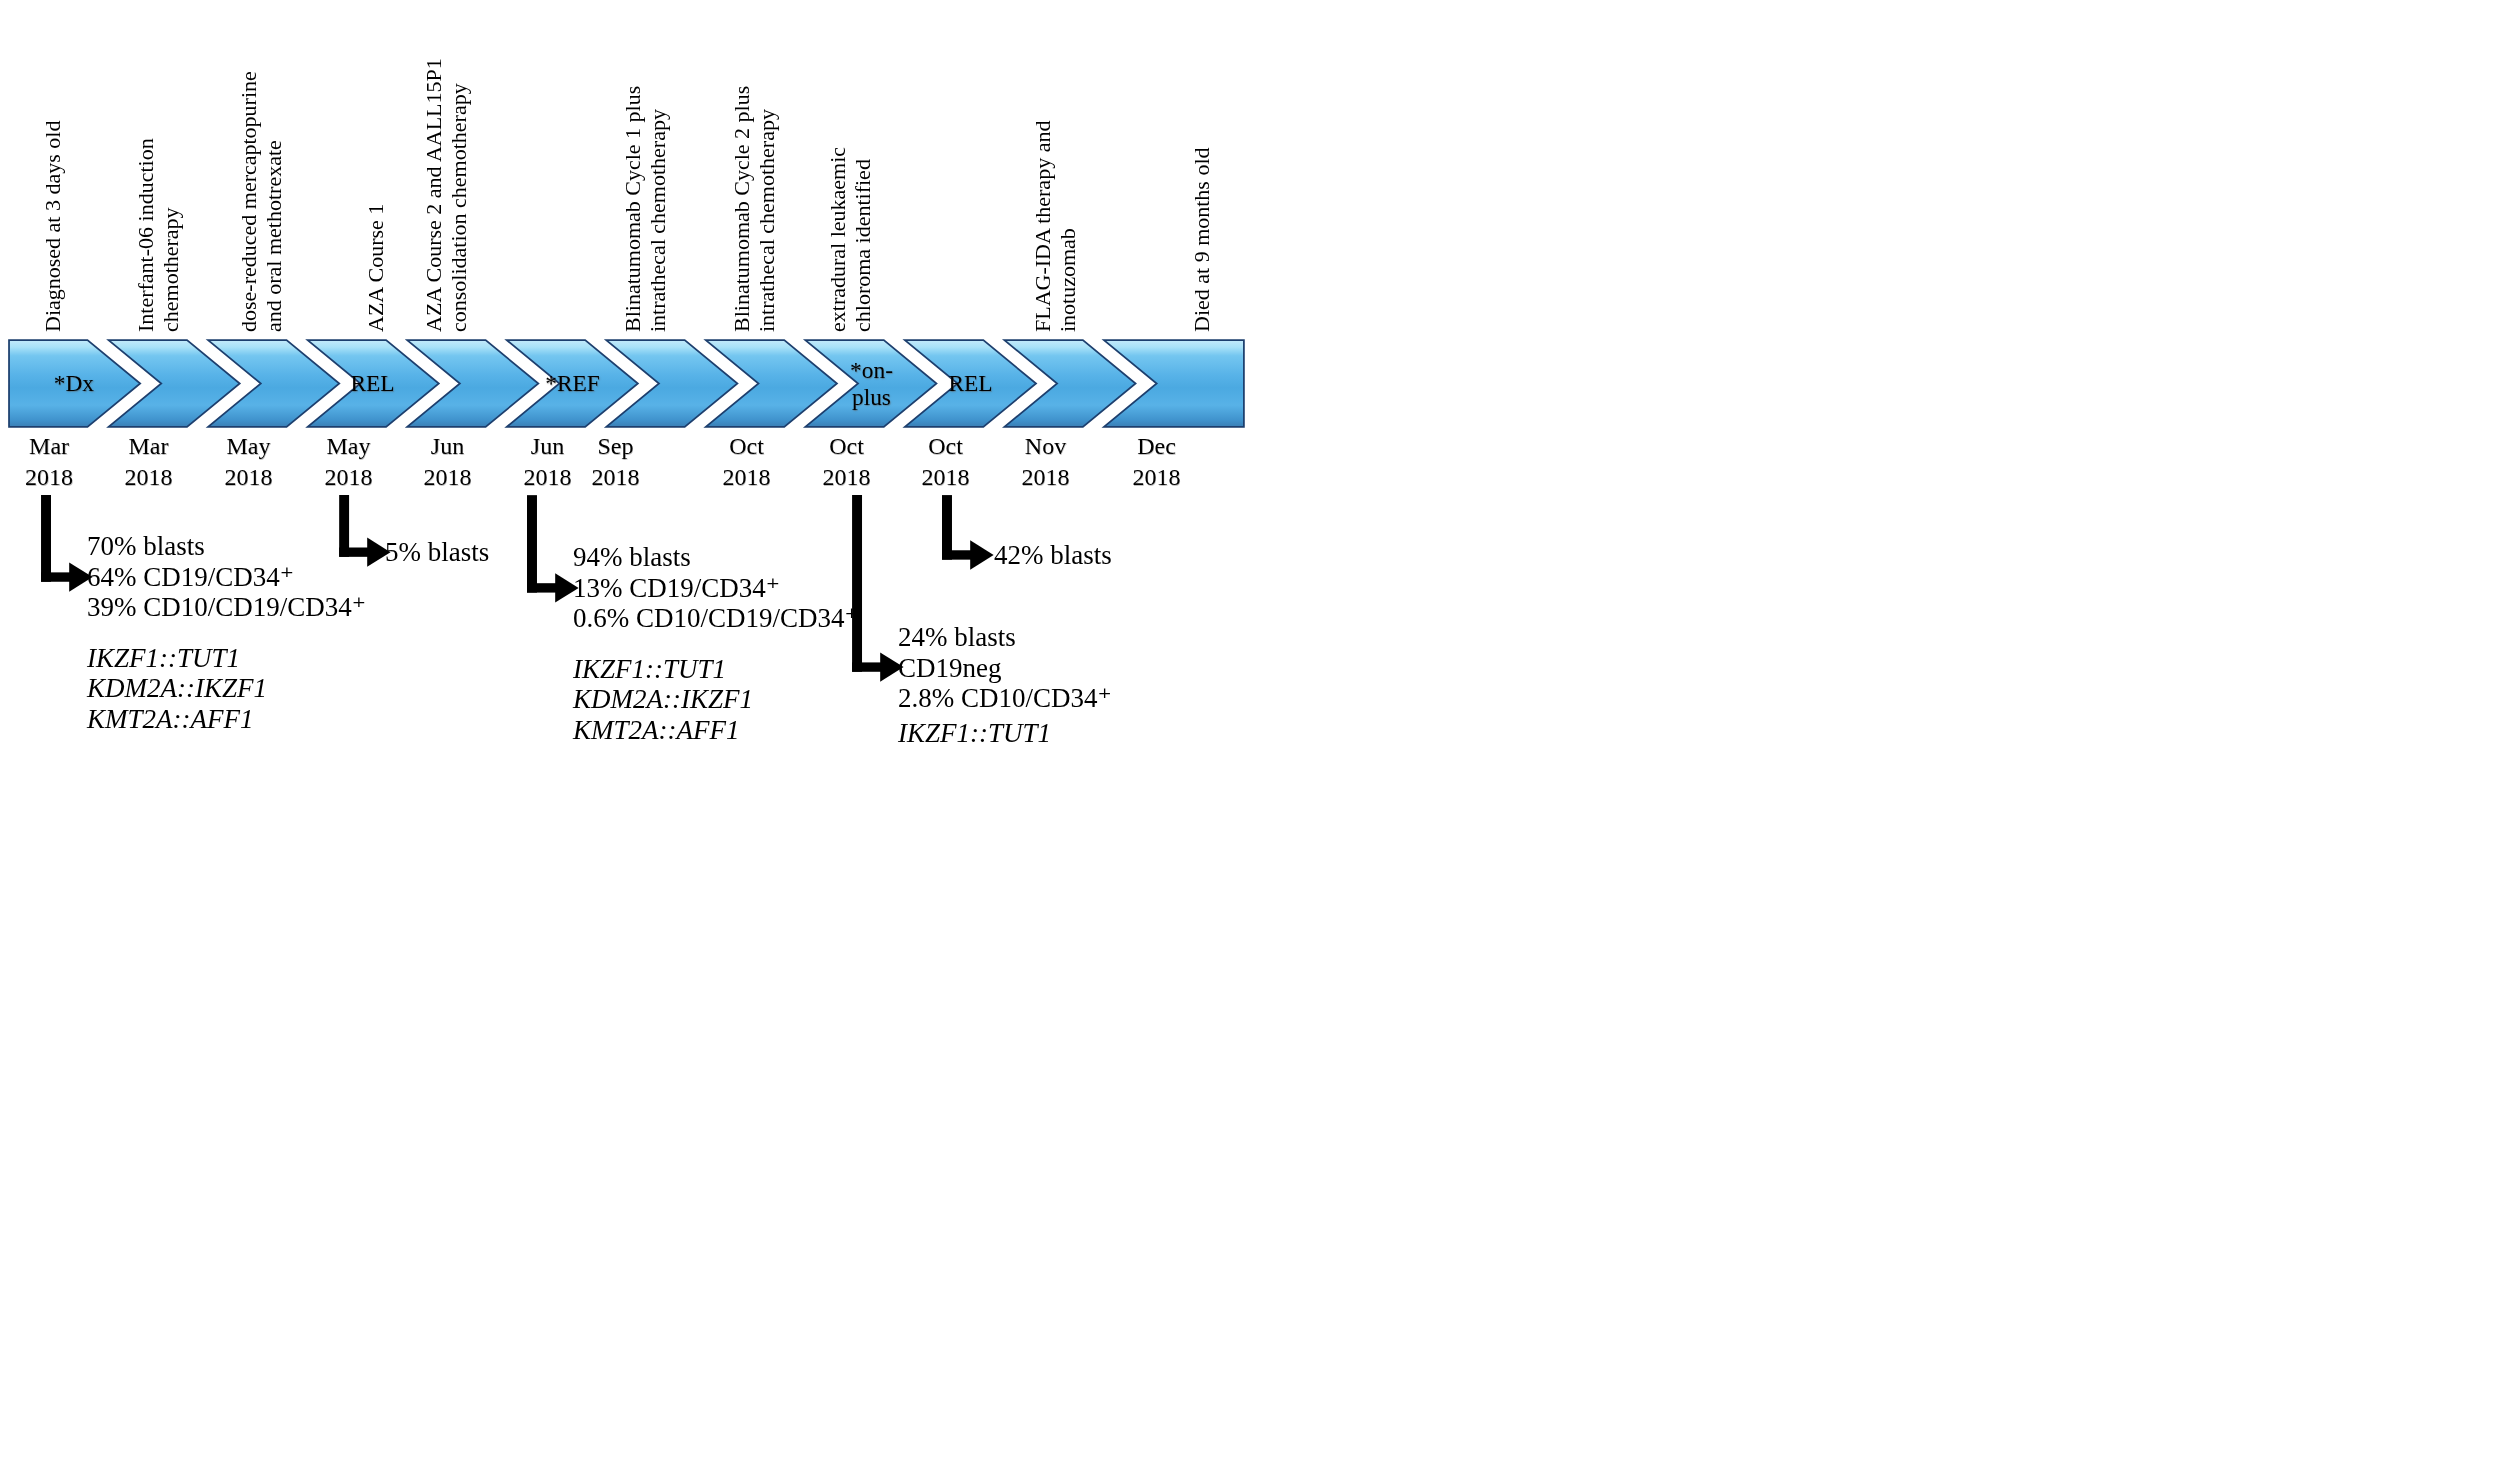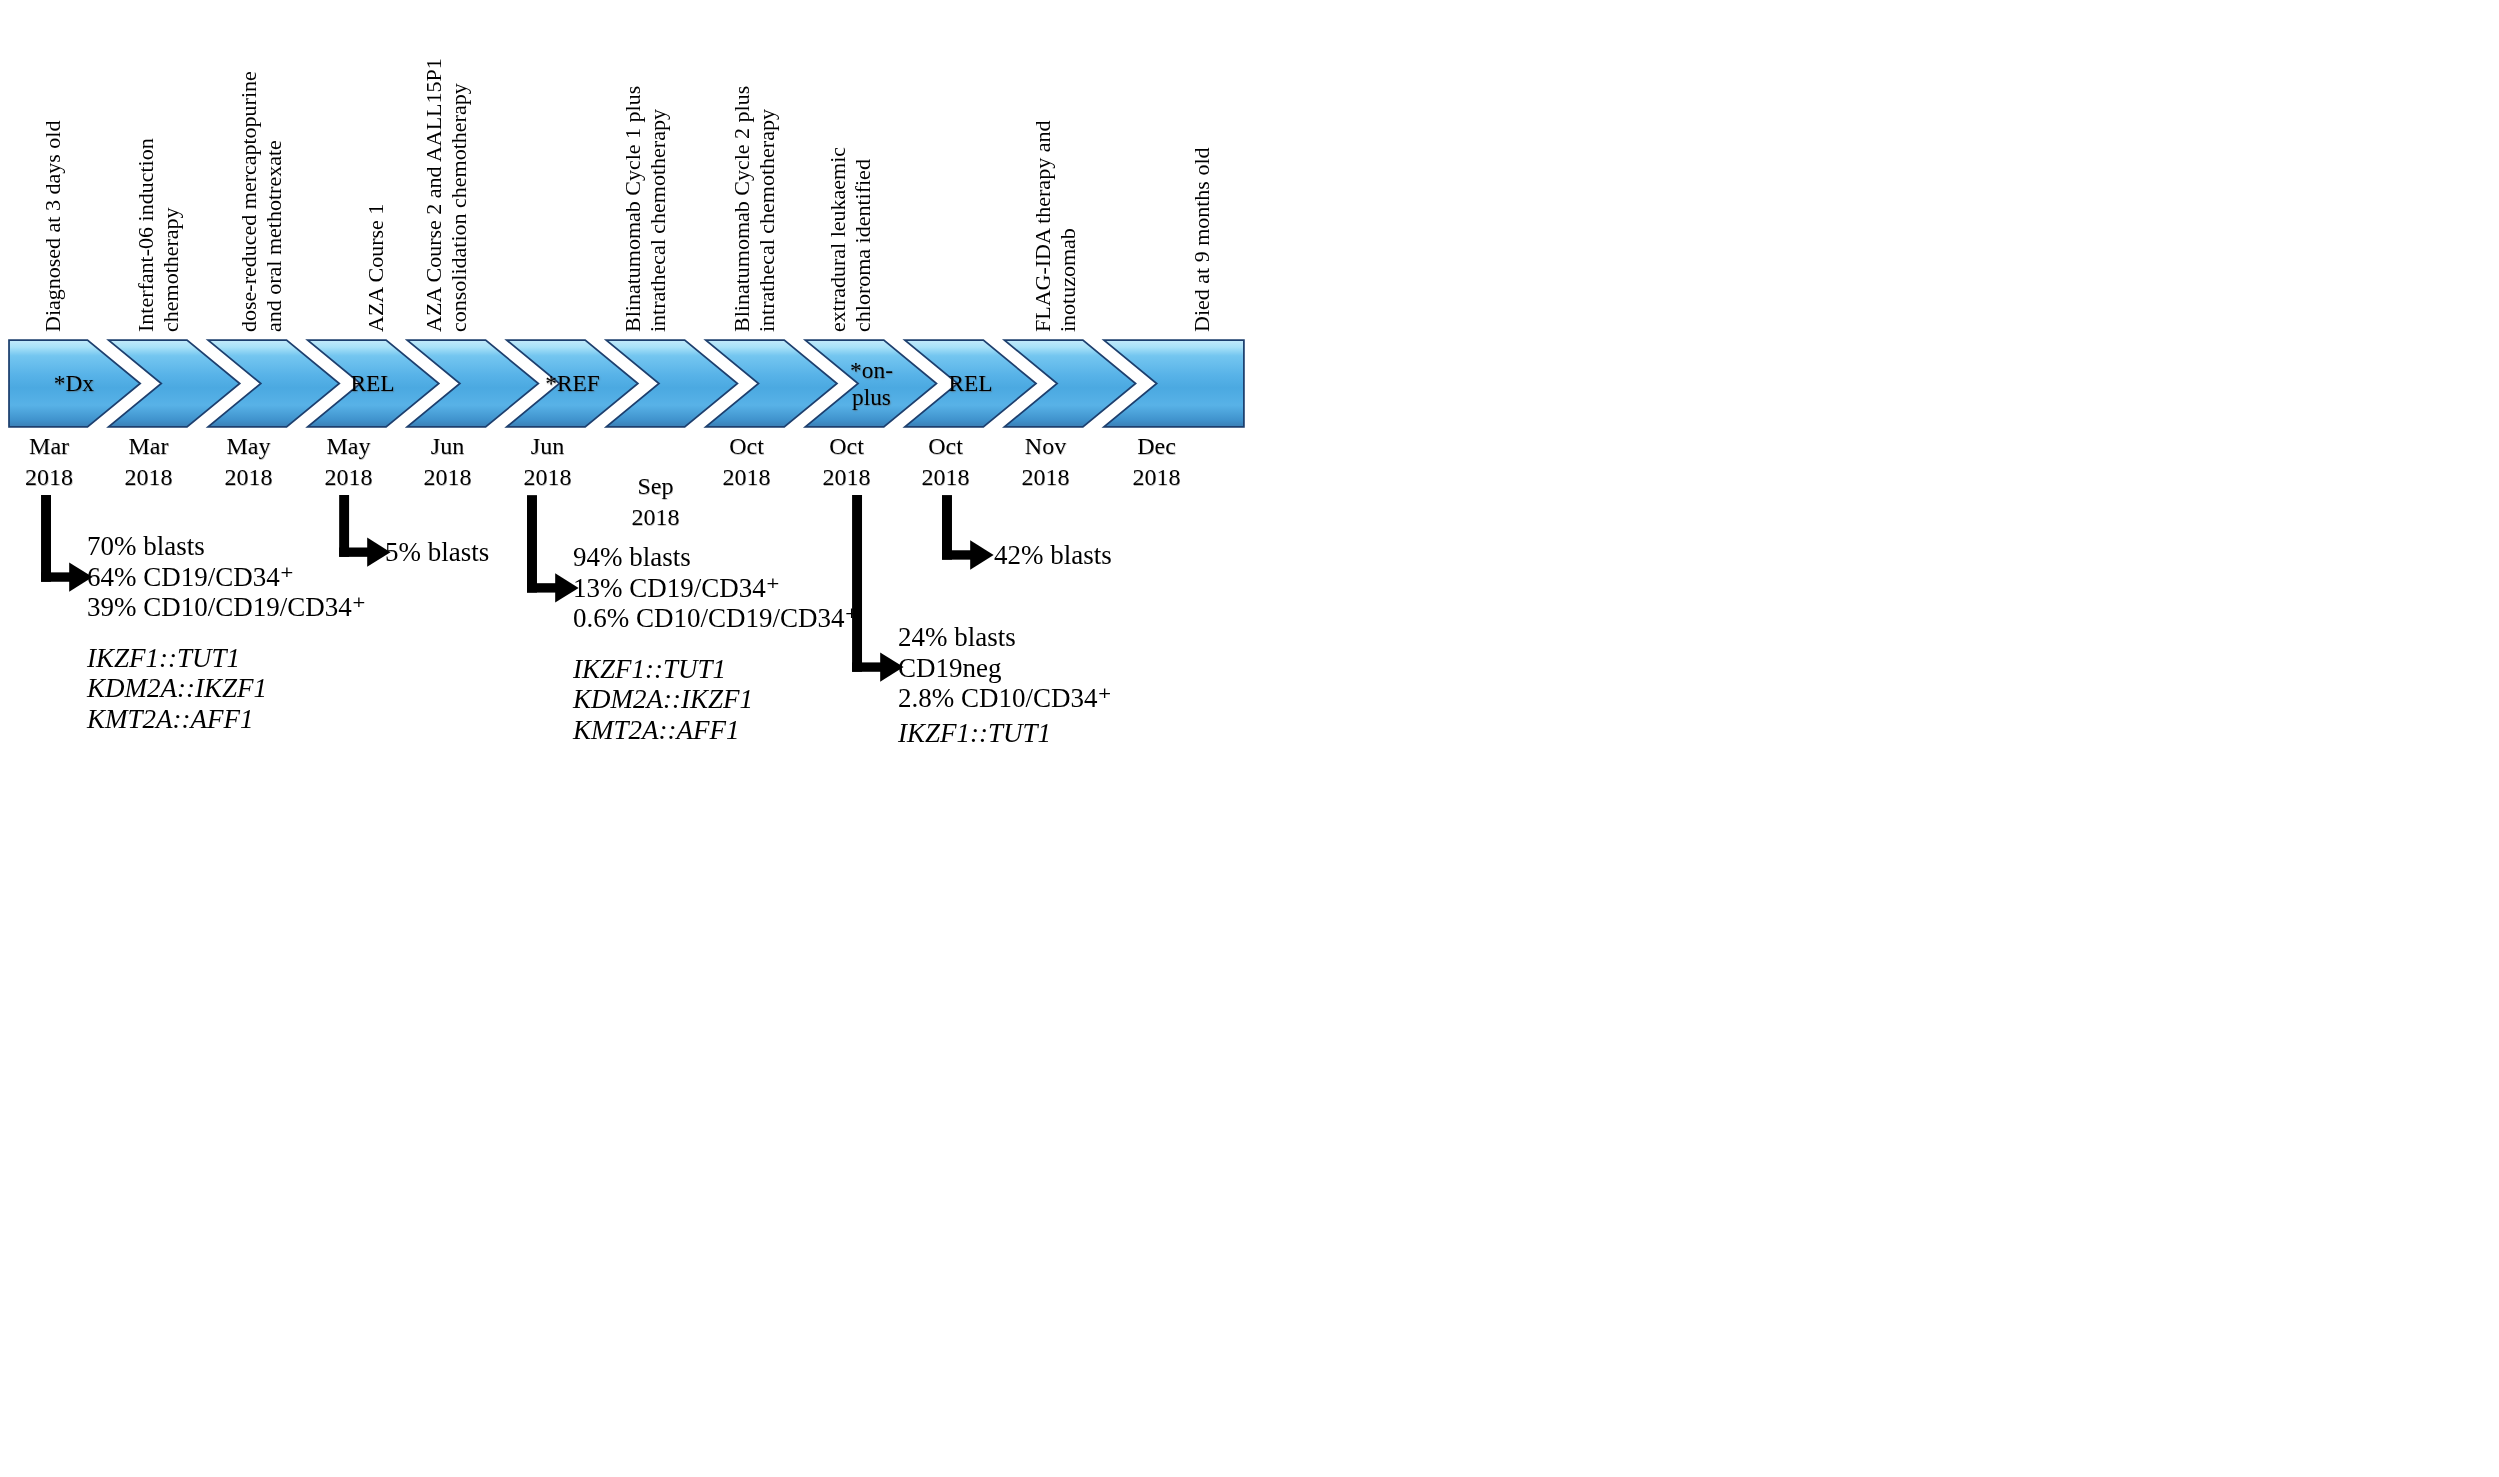--- a/index.html
+++ b/index.html
@@ -87,21 +87,21 @@
         <div>2018</div>
       </div>
       <div class="date" style="left: 392px;">
         <div>Jun</div>
         <div>2018</div>
       </div>
       <div class="date" style="left: 492px;">
         <div>Jun</div>
         <div>2018</div>
       </div>
-      <div class="date" style="left: 600px; margin-top: 40px;">
+      <div class="date" style="left: 560px;">
         <div>Sep</div>
         <div>2018</div>
       </div>
       <div class="date" style="left: 691px;">
         <div>Oct</div>
         <div>2018</div>
       </div>
       <div class="date" style="left: 791px;">
         <div>Oct</div>
         <div>2018</div>

